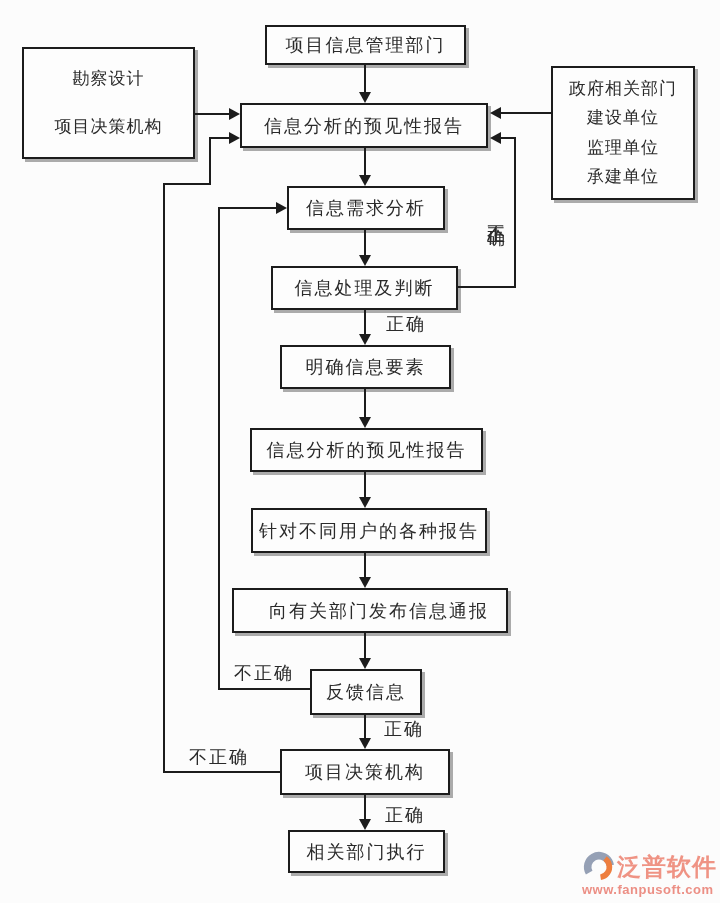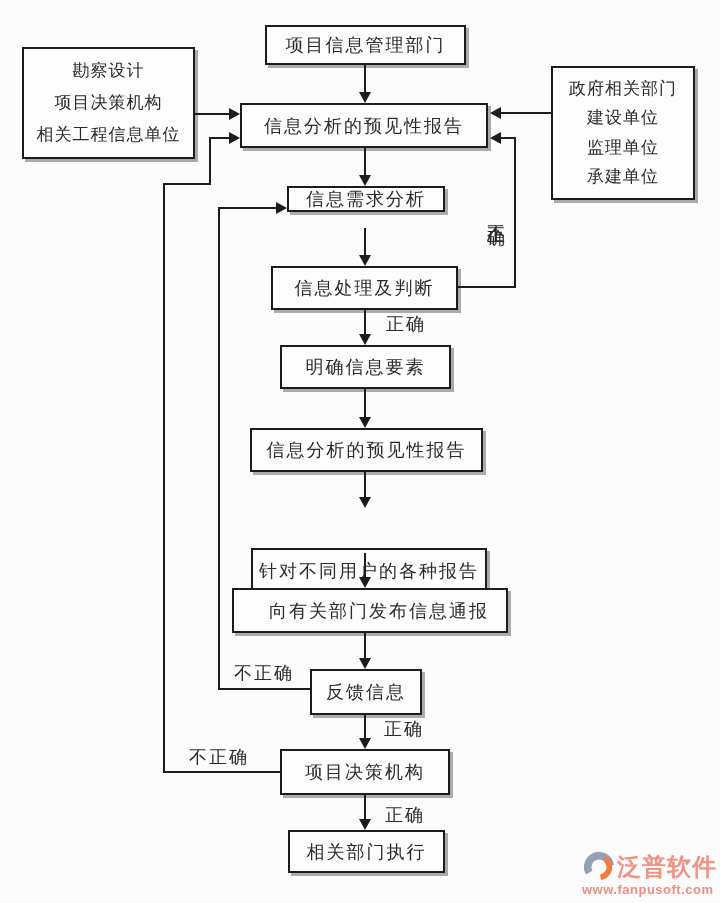--- a/index.html
+++ b/index.html
@@ -42,41 +42,40 @@
 </head>
 <body style="background: rgb(252, 252, 252);">
 
 <div class="stage">
 
   <div class="node" style="left:265px;top:25px;width:201px;height:40px;">项目信息管理部门</div>
 
   <div class="node multi" style="left:22px;top:47px;width:173px;height:112px;">
     <div class="ln">勘察设计</div>
     <div class="ln">项目决策机构</div>
-    <div class="ln">相关工程信息单位</div>
   </div>
 
   <div class="node multi" style="left:551px;top:66px;width:144px;height:134px;">
     <div class="ln">政府相关部门</div>
     <div class="ln">建设单位</div>
     <div class="ln">监理单位</div>
     <div class="ln">承建单位</div>
   </div>
 
   <div class="node" style="left:240px;top:103px;width:248px;height:45px;">信息分析的预见性报告</div>
 
-  <div class="node" style="left:287px;top:186px;width:158px;height:26px;">信息需求分析</div>
+  <div class="node" style="left:287px;top:186px;width:158px;height:44px;">信息需求分析</div>
 
   <div class="node" style="left:271px;top:266px;width:187px;height:44px;">信息处理及判断</div>
 
   <div class="node" style="left:280px;top:345px;width:171px;height:44px;">明确信息要素</div>
 
   <div class="node" style="left:250px;top:428px;width:233px;height:44px;">信息分析的预见性报告</div>
 
-  <div class="node" style="left:251px;top:508px;width:236px;height:45px;margin-top:40px;">针对不同用户的各种报告</div>
+  <div class="node" style="left:251px;top:508px;width:236px;height:45px;">针对不同用户的各种报告</div>
 
   <div class="node" style="left:232px;top:588px;width:276px;height:45px;padding-left:18px;">向有关部门发布信息通报</div>
 
   <div class="node" style="left:310px;top:669px;width:112px;height:46px;">反馈信息</div>
 
   <div class="node" style="left:280px;top:749px;width:170px;height:46px;">项目决策机构</div>
 
   <div class="node" style="left:288px;top:830px;width:157px;height:43px;">相关部门执行</div>
 
   <div class="vl" style="left:364px;top:65px;height:30px;"></div>

